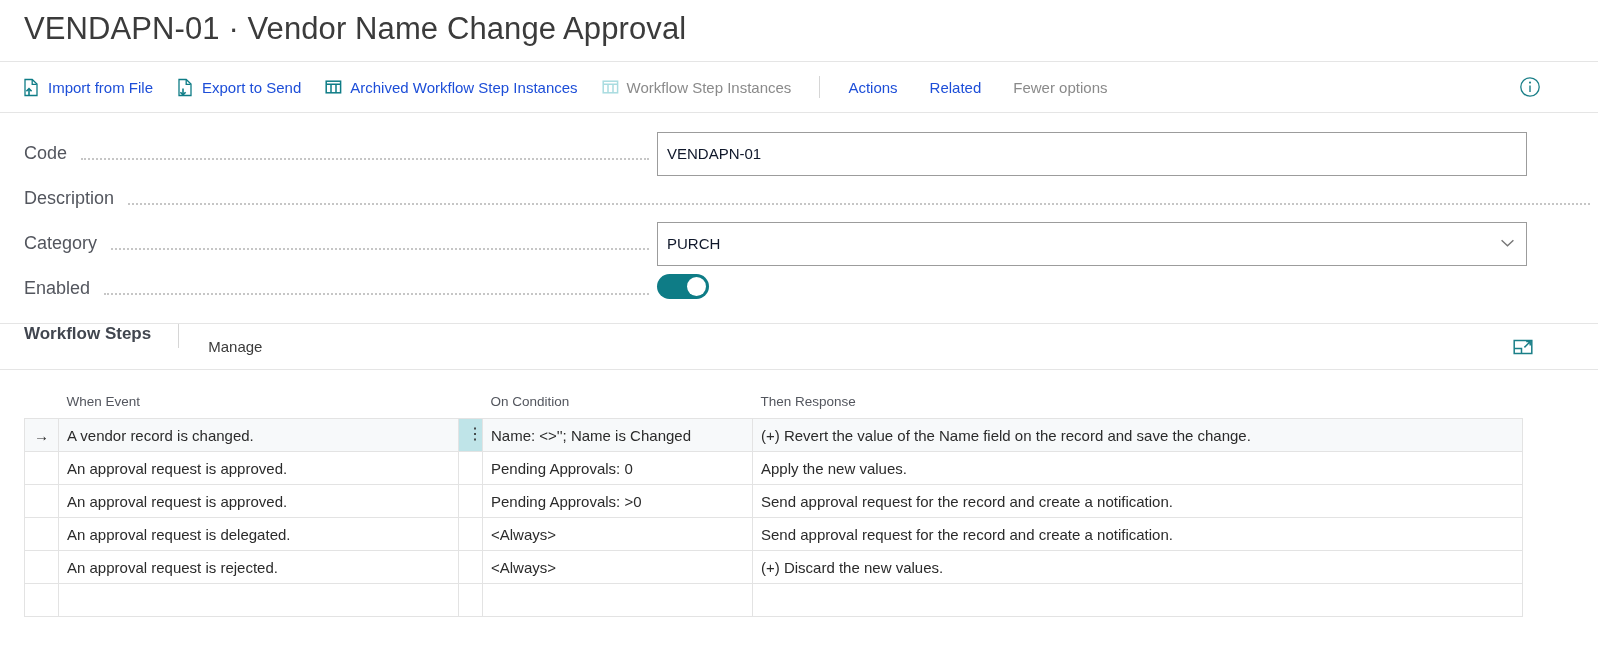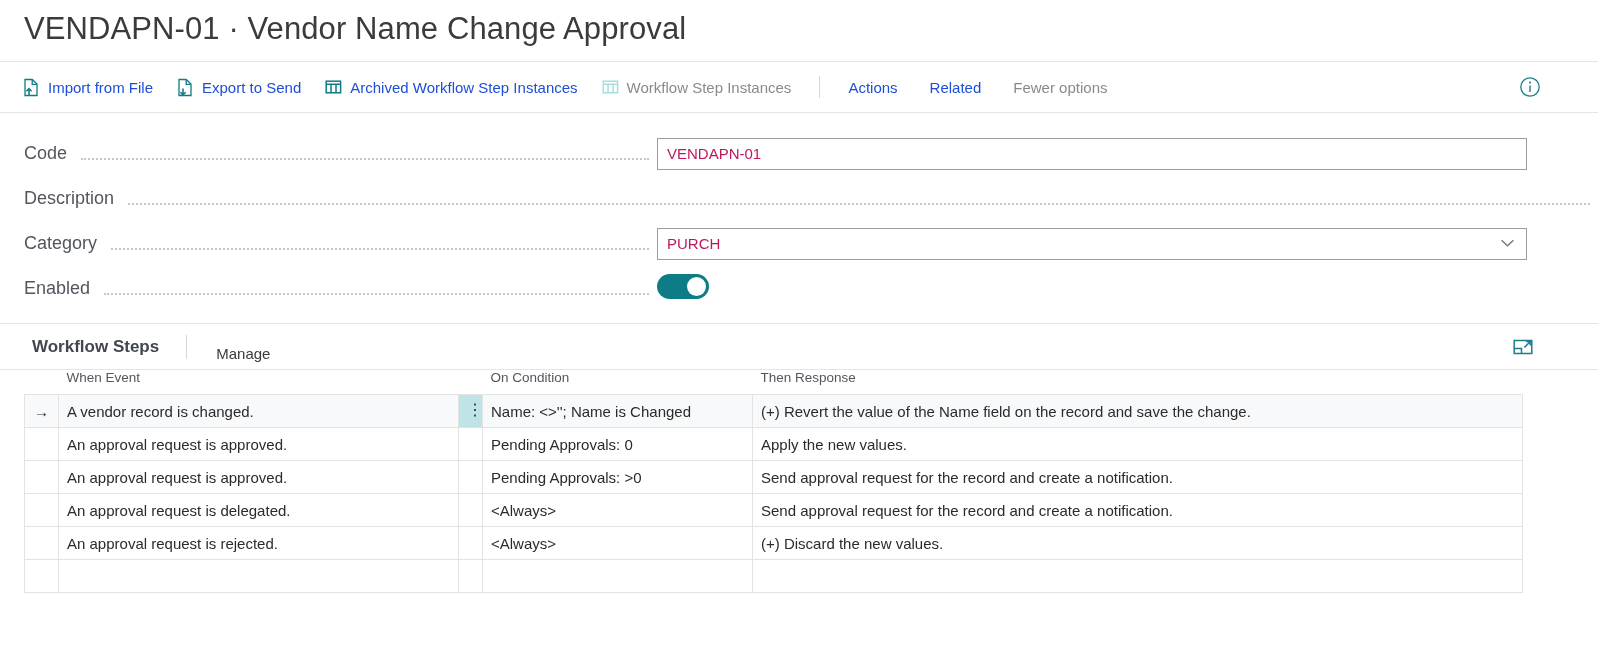--- a/index.html
+++ b/index.html
@@ -93,25 +93,25 @@
     border-bottom: 2px dotted #c6c6c6;
     min-width: 10px;
   }
   .fctl {
     flex: 0 0 870px;
     width: 870px;
     margin-right: 71px;
   }
   .inp {
     width: 100%;
-    height: 32px;
+    height: 44px;
     border: 1px solid #9c9c9c;
     background: #ffffff;
     font-size: 15px;
-    color: #be185d;
+    color: #0f172a;
     padding: 0 9px;
     line-height: 30px;
     font-family: "Liberation Sans", sans-serif;
     display: flex;
     align-items: center;
   }
   .inp.select { justify-content: space-between; }
   .chev {
     color: #767676;
     font-size: 13px;
@@ -136,22 +136,21 @@
     right: 3px;
   }
 
   
   .section {
     margin-top: 12px;
     height: 47px;
     border-top: 1px solid #e5e5e5;
     border-bottom: 1px solid #e5e5e5;
     display: flex;
-    align-items: center;
-    padding-left: 32px;
+    padding-left: 24px;
     position: relative;
   }
   .section-title {
     font-size: 17px;
     font-weight: bold;
     color: #41464f;
     white-space: nowrap;
   }
   .section-sep {
     width: 1px;
@@ -169,20 +168,21 @@
     position: absolute;
     right: 64px;
     top: 50%;
     transform: translateY(-50%);
     width: 22px;
     height: 22px;
   }
 
   
   .grid {
+    margin-top: 24px;
     padding-left: 24px;
     padding-right: 16px;
   }
   table.wf {
     border-collapse: collapse;
     table-layout: fixed;
     width: 1498px;
   }
   table.wf th {
     font-size: 13.5px;

